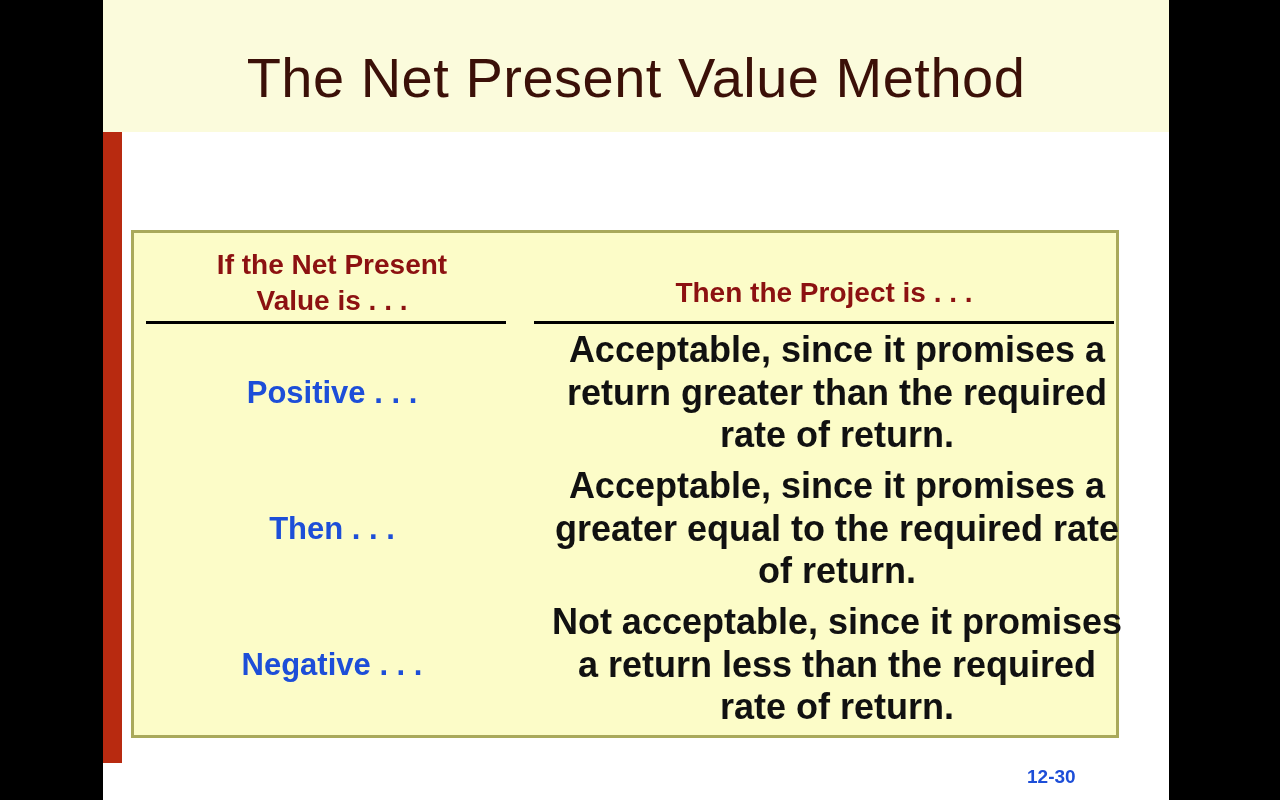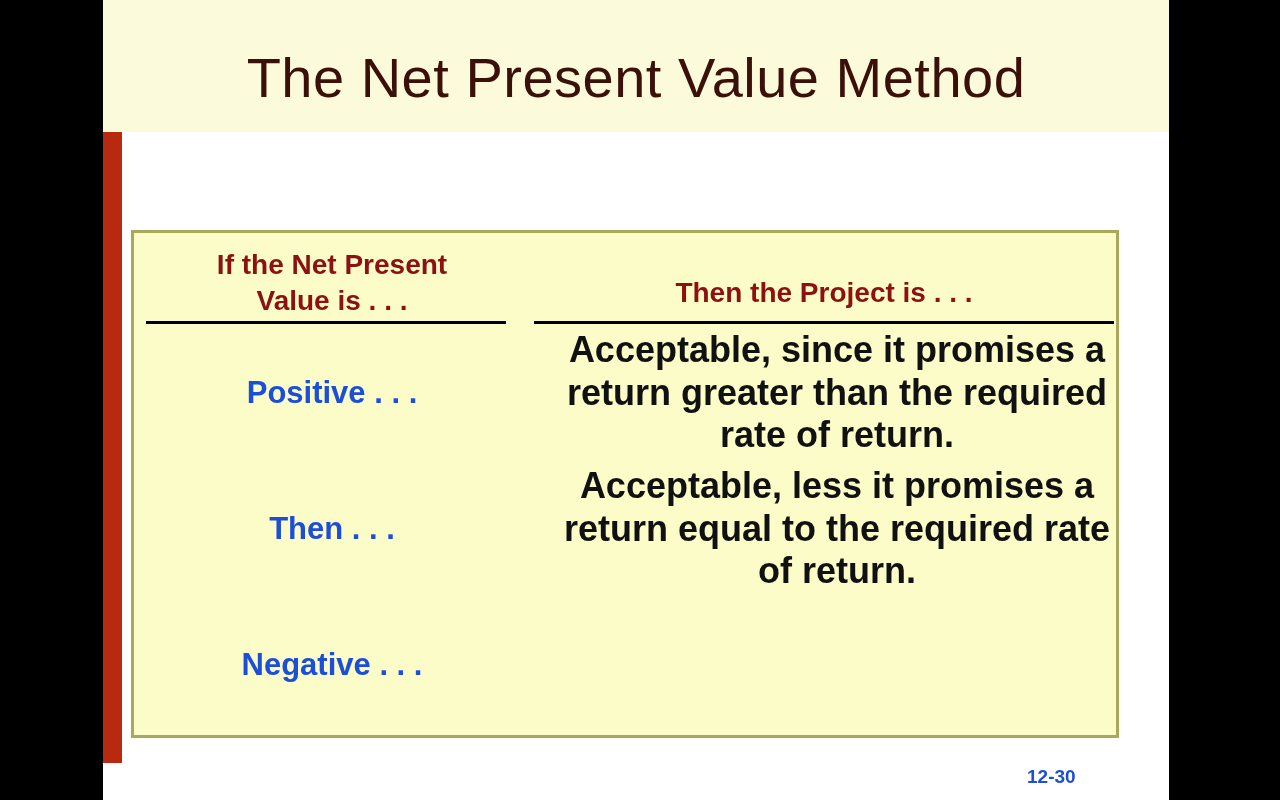--- a/index.html
+++ b/index.html
@@ -198,25 +198,26 @@
 
       <div id="rows">
 
         <div class="data-row">
           <div class="cell-condition">Positive . . .</div>
           <div class="cell-outcome">Acceptable, since it promises a return greater than the required rate of return.</div>
         </div>
 
         <div class="data-row">
           <div class="cell-condition">Then . . .</div>
-          <div class="cell-outcome">Acceptable, less it promises a return equal to the required rate of return.</div>
+          <div class="cell-outcome">Acceptable, since it promises a greater equal to the required rate of return.</div>
         </div>
 
         <div class="data-row">
           <div class="cell-condition">Negative . . .</div>
+          <div class="cell-outcome">Not acceptable, since it promises a return less than the required rate of return.</div>
         </div>
 
       </div>
     </div>
 
     <div id="page-number">12-30</div>
 
   </div>
 </div>
 

